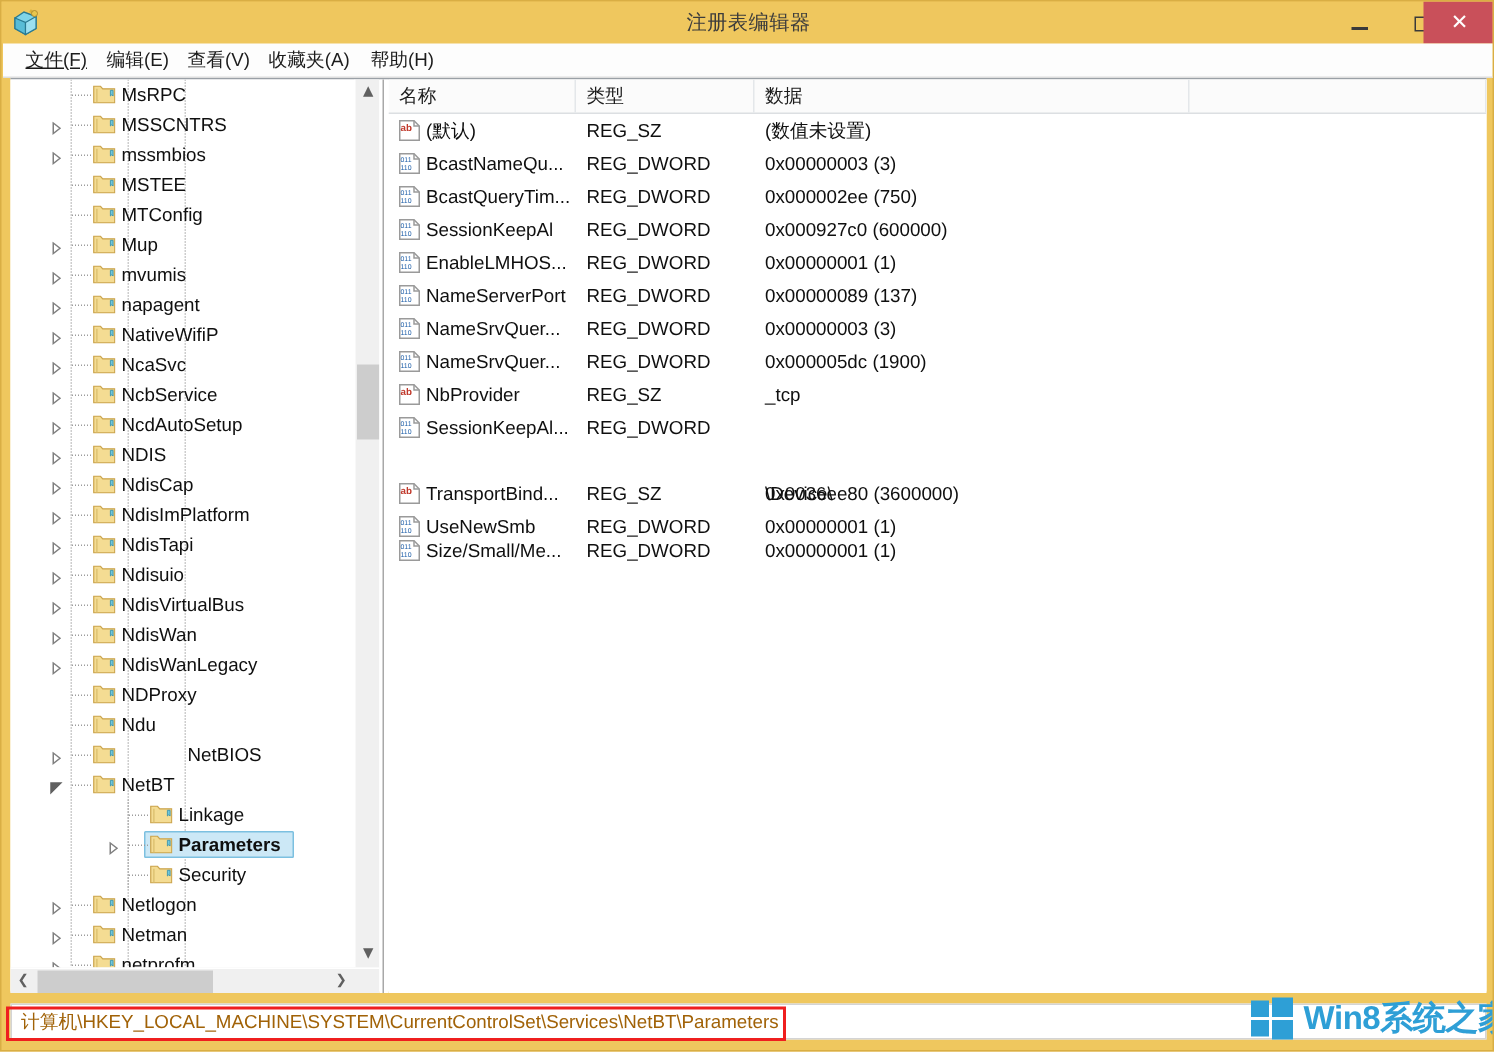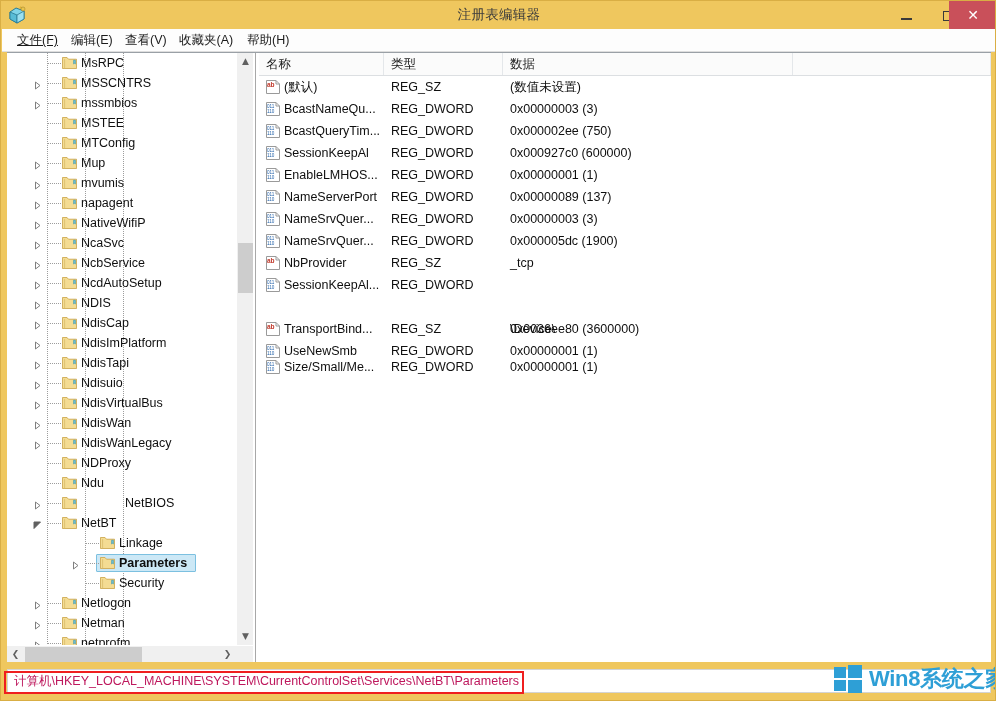--- a/index.html
+++ b/index.html
@@ -264,21 +264,21 @@
     position: absolute;
     left: 6px; top: 668px;
     width: 984px; height: 24px;
     background: #ffffff;
     border: 1px solid #d4d4d4;
   }
   #status-text {
     position: absolute;
     left: 6px; top: 0; height: 22px; line-height: 22px;
     font-size: 12.5px;
-    color: #be185d;
+    color: #a16207;
     white-space: nowrap;
     text-align: right;
   }
   
   #annot-rect {
     position: absolute;
     left: 3px; top: 670px;
     width: 520px; height: 23px;
     border: 2px solid #ef1f1f;
     pointer-events: none;

